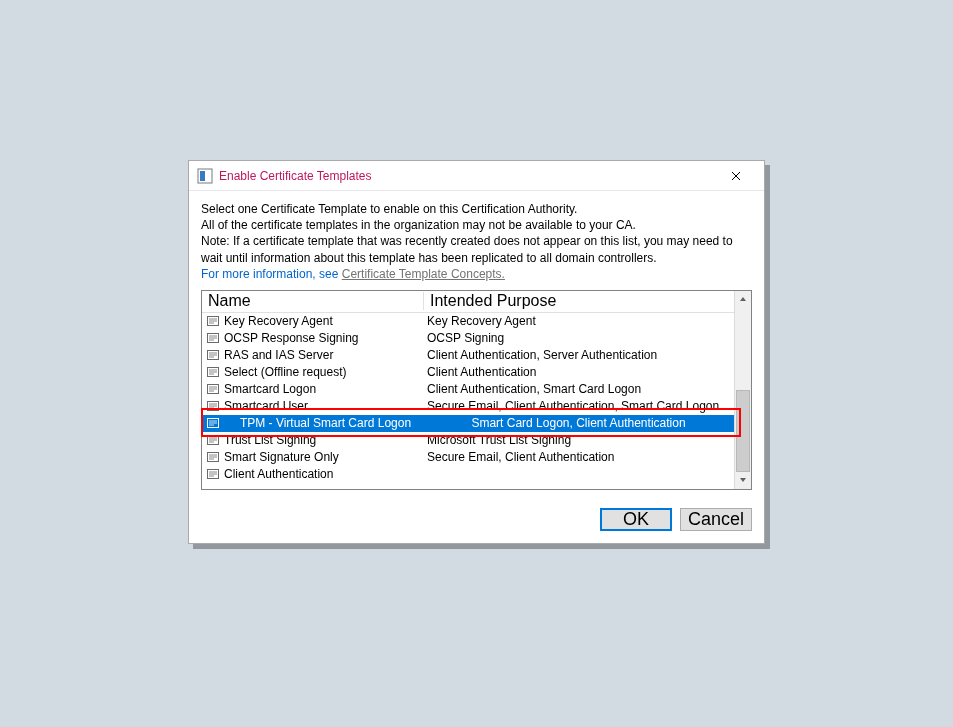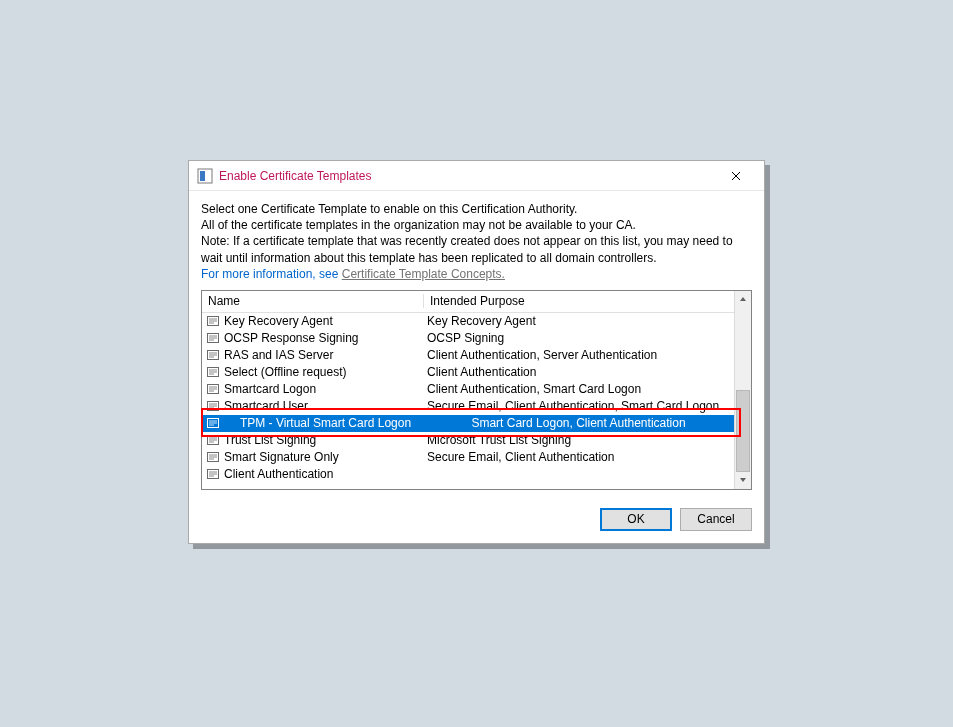--- a/index.html
+++ b/index.html
@@ -72,21 +72,21 @@
   .headers {
     display: flex;
     height: 22px;
     align-items: center;
     border-bottom: 1px solid #e0e0e0;
     background: #fff;
     user-select: none;
   }
   .headers .col {
     padding: 0 6px;
-    font-size: 12px;
+    font-size: 16px;
     color: #000;
   }
   .col-name { width: 221px; }
   .col-purpose { flex: 1; border-left: 1px solid #e0e0e0; }
   .rows { }
   .row {
     display: flex;
     align-items: center;
     height: 17px;
     padding: 0 4px;
@@ -154,21 +154,21 @@
     justify-content: flex-end;
     gap: 8px;
     margin-top: 18px;
   }
   .btn {
     width: 72px;
     height: 23px;
     border: 1px solid #adadad;
     background: #e1e1e1;
     font-family: inherit;
-    font-size: 12px;
+    font-size: 18px;
     display: inline-flex;
     align-items: center;
     justify-content: center;
     cursor: default;
   }
   .btn.default {
     border: 2px solid #0078d7;
     background: #e1e1e1;
   }
   svg { display: block; }

